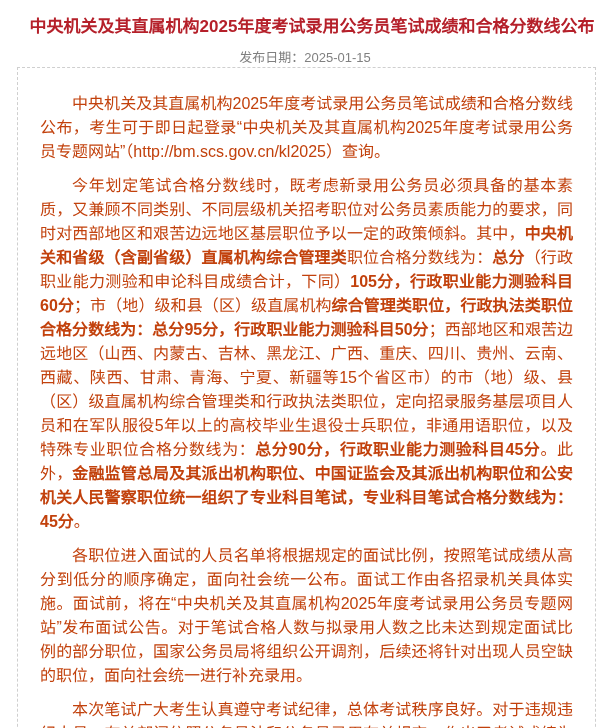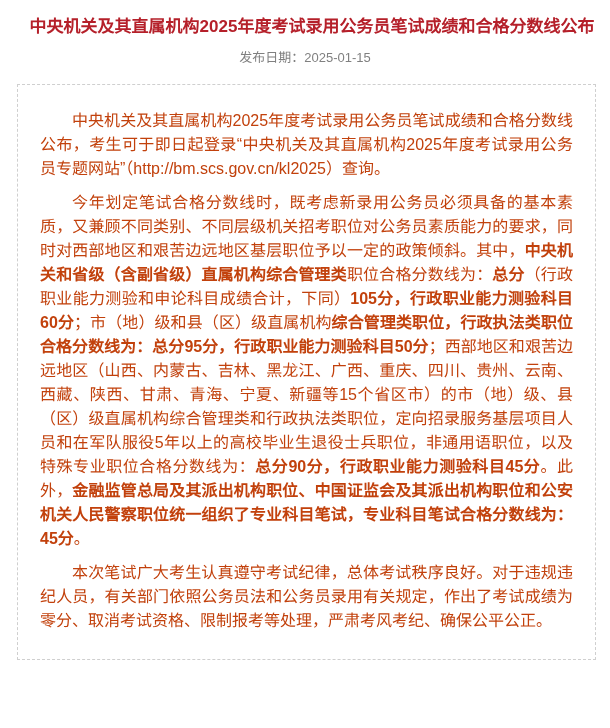--- a/index.html
+++ b/index.html
@@ -20,21 +20,21 @@
     text-align: center;
     font-size: 17px;
     line-height: 24px;
     font-weight: 700;
     color: #B5202A;
   }
   .date-line {
     text-align: center;
     font-size: 13px;
     color: #808080;
-    margin: 8px 0 18px 0;
+    margin: 8px 0 1px 0;
   }
   .content-box {
     margin: 0 14px 10px 17px;
     border: 1px dashed #cfcfcf;
     padding: 24px 22px 26px 22px;
     box-sizing: border-box;
   }
   .content-box p {
     margin: 0 0 10px 0;
     text-indent: 2em;
@@ -54,16 +54,17 @@
   <h1 class="title">中央机关及其直属机构2025年度考试录用公务员笔试成绩和合格分数线公布</h1>
 
   <div class="date-line">
     <span>发布日期：</span><span>2025-01-15</span>
   </div>
 
   <div class="content-box">
     <div id="paragraphs">
         <p><span>中央机关及其直属机构2025年度考试录用公务员笔试成绩和合格分数线公布，考生可于即日起登录“中央机关及其直属机构2025年度考试录用公务员专题网站”（http://bm.scs.gov.cn/kl2025）查询。</span></p>
         <p><span>今年划定笔试合格分数线时，既考虑新录用公务员必须具备的基本素质，又兼顾不同类别、不同层级机关招考职位对公务员素质能力的要求，同时对西部地区和艰苦边远地区基层职位予以一定的政策倾斜。其中，</span><b>中央机关和省级（含副省级）直属机构综合管理类</b><span>职位合格分数线为：</span><b>总分</b><span>（行政职业能力测验和申论科目成绩合计，下同）</span><b>105分，行政职业能力测验科目60分</b><span>；市（地）级和县（区）级直属机构</span><b>综合管理类职位，行政执法类职位合格分数线为：总分95分，行政职业能力测验科目50分</b><span>；西部地区和艰苦边远地区（山西、内蒙古、吉林、黑龙江、广西、重庆、四川、贵州、云南、西藏、陕西、甘肃、青海、宁夏、新疆等15个省区市）的市（地）级、县（区）级直属机构综合管理类和行政执法类职位，定向招录服务基层项目人员和在军队服役5年以上的高校毕业生退役士兵职位，非通用语职位，以及特殊专业职位合格分数线为：</span><b>总分90分，行政职业能力测验科目45分</b><span>。此外，</span><b>金融监管总局及其派出机构职位、中国证监会及其派出机构职位和公安机关人民警察职位统一组织了专业科目笔试，专业科目笔试合格分数线为：45分</b><span>。</span></p>
+        <p><span>各职位进入面试的人员名单将根据规定的面试比例，按照笔试成绩从高分到低分的顺序确定，面向社会统一公布。面试工作由各招录机关具体实施。面试前，将在“中央机关及其直属机构2025年度考试录用公务员专题网站”发布面试公告。对于笔试合格人数与拟录用人数之比未达到规定面试比例的部分职位，国家公务员局将组织公开调剂，后续还将针对出现人员空缺的职位，面向社会统一进行补充录用。</span></p>
         <p><span>本次笔试广大考生认真遵守考试纪律，总体考试秩序良好。对于违规违纪人员，有关部门依照公务员法和公务员录用有关规定，作出了考试成绩为零分、取消考试资格、限制报考等处理，严肃考风考纪、确保公平公正。</span></p>
       </div>
   </div>
 </div>
 
 </body></html>

